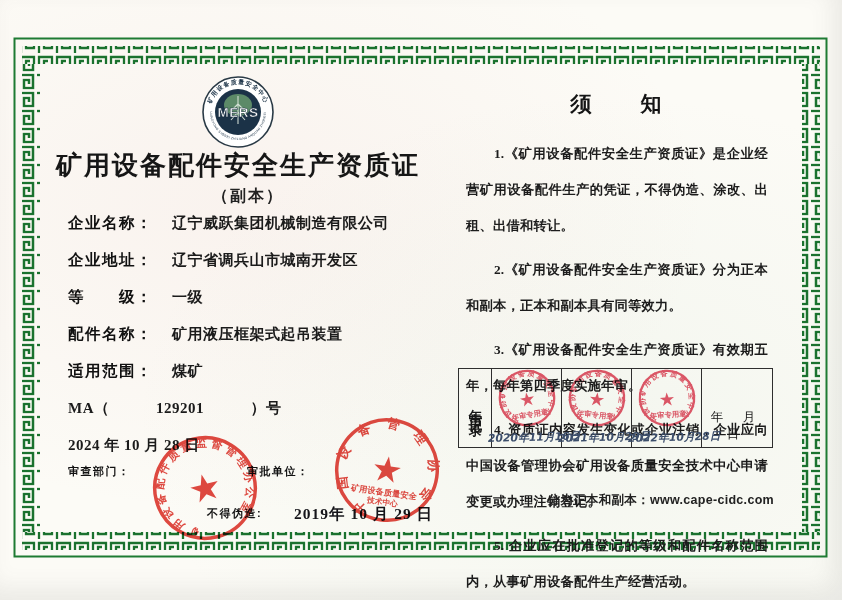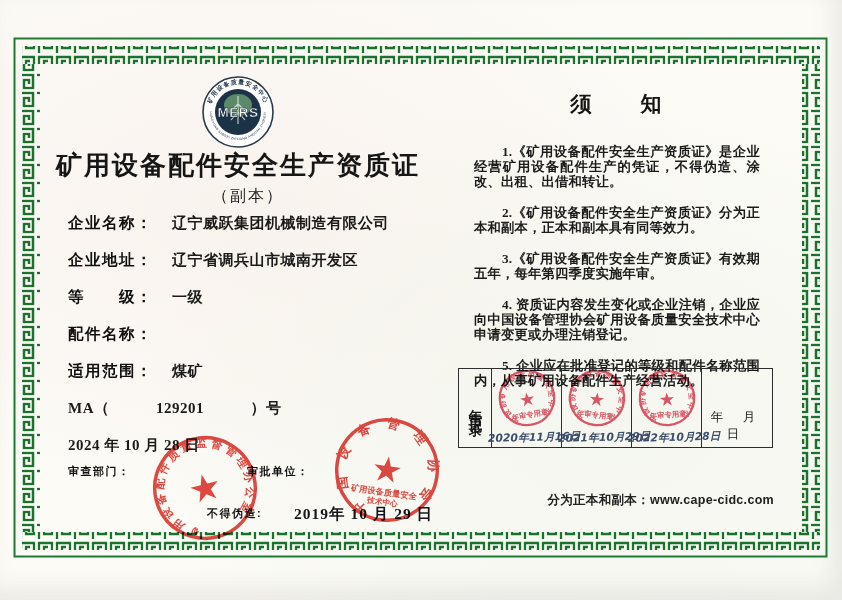--- a/index.html
+++ b/index.html
@@ -11,37 +11,37 @@
           radial-gradient(ellipse at 72% 70%, rgba(170,205,178,0.10), transparent 55%),
           #fcfbf6;
         box-shadow: inset -10px -12px 22px rgba(90,90,85,0.10);}
   .abs{position:absolute;}
   svg{display:block;}
 
   
   .title{left:56px;top:148px;width:384px;text-align:left;
          font-size:26px;font-weight:700;color:#161616;letter-spacing:2px;}
   .subtitle{left:56px;top:186px;width:384px;text-align:center;
-            font-size:16px;color:#222;letter-spacing:2px;}
+            font-size:16px;color:#222;letter-spacing:2px;font-weight:bold;}
 
   
   .fields{left:68px;top:211px;width:368px;}
   .frow{display:flex;align-items:center;min-height:24px;margin-bottom:13px;}
   .flabel{flex:0 0 104px;font-size:15.5px;font-weight:700;color:#111;letter-spacing:1.5px;white-space:nowrap;}
   .fvalue{font-family:"Liberation Serif",serif;font-size:15px;font-weight:600;color:#1b1b1b;
           letter-spacing:0.5px;white-space:nowrap;}
 
   .sig-label{font-size:11px;font-weight:700;color:#111;letter-spacing:1.5px;white-space:nowrap;}
   .issue-value{font-family:"Liberation Serif",serif;font-size:15.5px;font-weight:600;color:#15151a;letter-spacing:1px;}
 
   
   .notice-title{left:458px;top:90px;width:316px;text-align:center;
                 font-size:21px;font-weight:700;letter-spacing:14px;color:#141414;text-indent:14px;}
   .notice{left:458px;top:128px;width:318px;}
-  .notice p{margin:16px;font-family:"Liberation Serif",serif;font-size:13.3px;line-height:15px;
+  .notice p{margin:8px;font-family:"Liberation Serif",serif;font-size:13.3px;line-height:36px;
             color:#1c1c1c;text-align:justify;text-indent:2.1em;font-weight:600;letter-spacing:0.2px;}
 
   
   .atable{left:458px;top:368px;width:315px;height:80px;border:1.6px solid #2e2e2e;
           display:flex;box-sizing:border-box;background:transparent;}
   .acell{border-left:1.4px solid #2e2e2e;position:relative;box-sizing:border-box;}
   .acell:first-child{border-left:none;}
   .ahead{flex:0 0 32px;display:flex;align-items:center;justify-content:center;}
   .ahead span{writing-mode:vertical-rl;text-orientation:upright;font-size:13.5px;
               letter-spacing:5px;color:#161616;font-weight:600;}
@@ -119,20 +119,21 @@
     <div class="frow">
       <span class="flabel">企业地址：</span>
       <span class="fvalue">辽宁省调兵山市城南开发区</span>
     </div>
     <div class="frow">
       <span class="flabel">等　　级：</span>
       <span class="fvalue">一级</span>
     </div>
     <div class="frow">
       <span class="flabel">配件名称：</span>
+      <span class="fvalue">矿用液压框架式起吊装置</span>
     </div>
     <div class="frow">
       <span class="flabel">适用范围：</span>
       <span class="fvalue">煤矿</span>
     </div>
     <div class="frow">
       <span class="fvalue">MA（　　　129201　　　）号</span>
     </div>
     <div class="frow">
       <span class="fvalue">2024 年 10 月 28 日</span>

